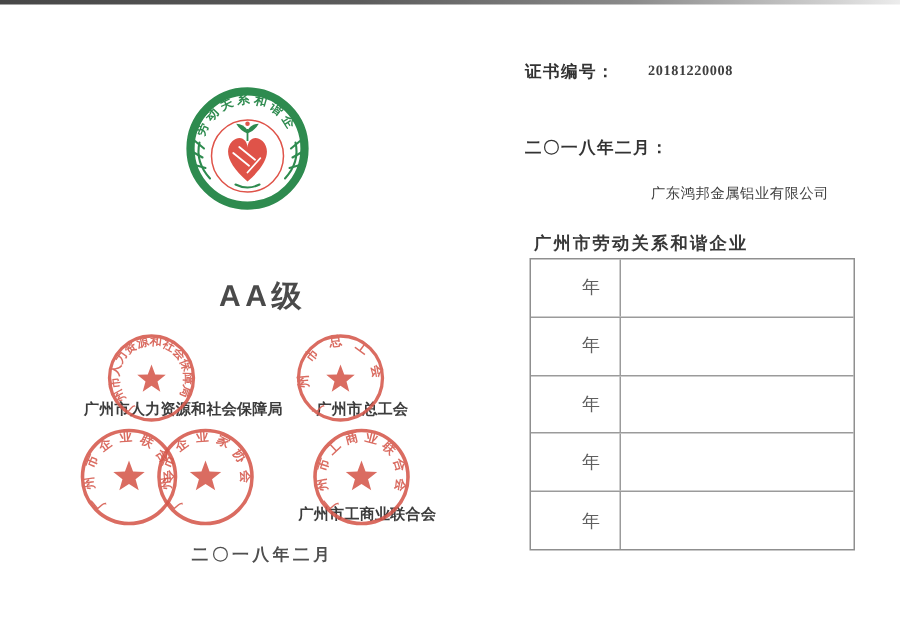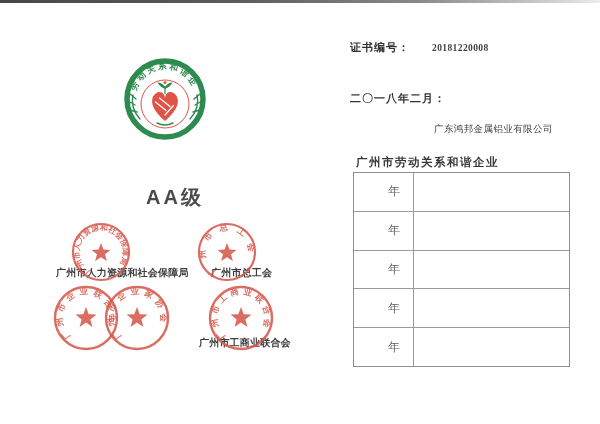--- a/index.html
+++ b/index.html
@@ -164,20 +164,21 @@
     <circle cx="34" cy="34" r="31" fill="none" stroke="#d5584c" stroke-width="2.4"></circle>
     <defs>
         <path id="arcE" d="M 18.57 52.38 A 24 24 0 1 1 49.43 52.38" fill="none"></path>
       </defs>
     <text font-size="8.5" font-weight="bold" fill="#d5584c" font-family="Liberation Sans, sans-serif">
       <textPath href="#arcE" xlink:href="#arcE" textLength="105" lengthAdjust="spacing">广州市工商业联合会</textPath>
     </text>
     <polygon fill="#d5584c" points="34,23 36.7,30.28 44.46,30.6 38.37,35.42 40.47,42.9 34,38.6 27.53,42.9 29.63,35.42 23.54,30.6 31.3,30.28"></polygon>
   </svg>
 
+  <div class="issue-date">二〇一八年二月</div>
 
   <div class="field-label lbl-certno">证书编号：</div>
   <div class="field-value val-certno">20181220008</div>
 
   <div class="field-label lbl-holder">二〇一八年二月：</div>
   <div class="field-value val-holder">广东鸿邦金属铝业有限公司</div>
 
   <div class="field-label lbl-table">广州市劳动关系和谐企业</div>
 
   <div class="check-table">

